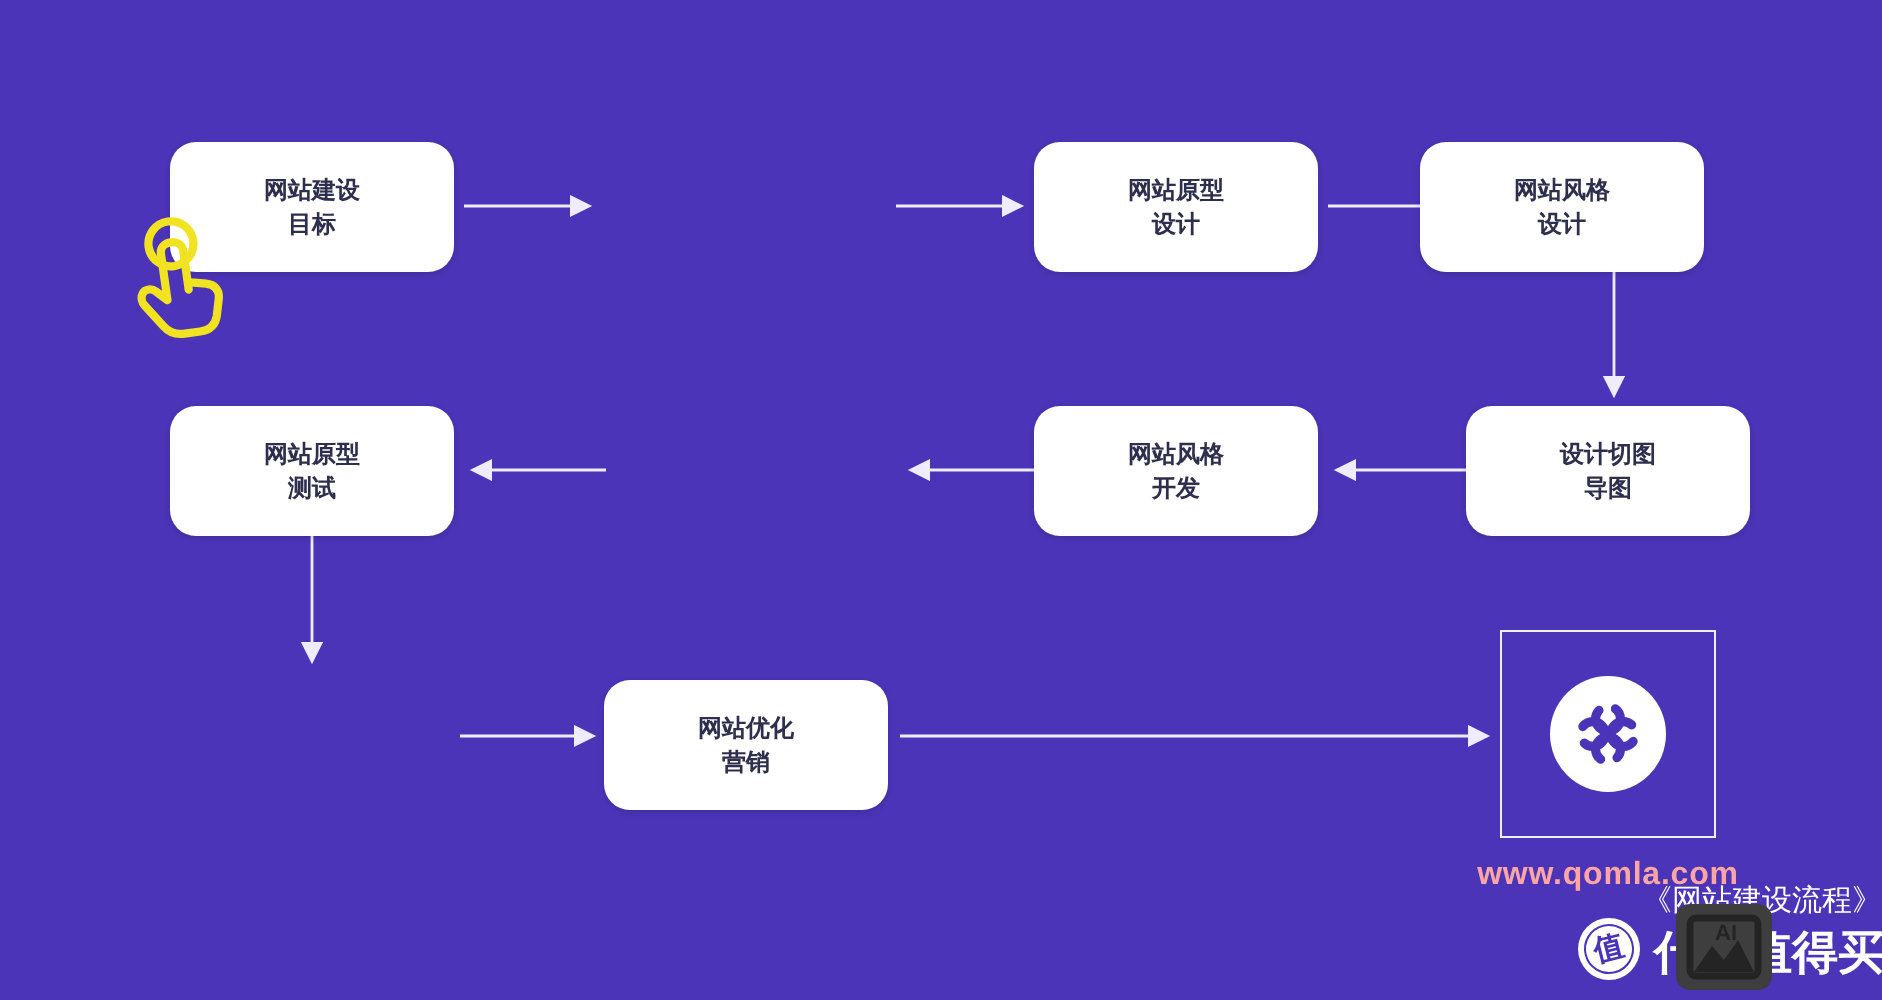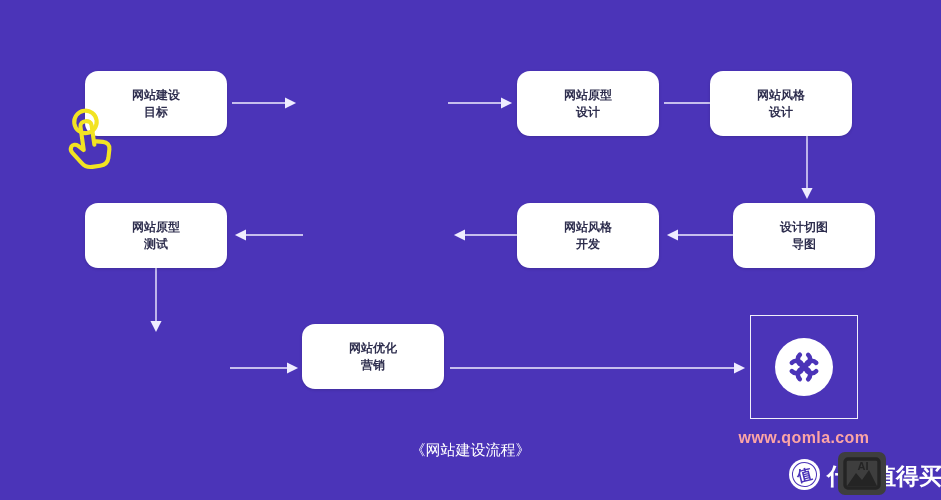--- a/index.html
+++ b/index.html
@@ -19,21 +19,21 @@
   
   .logo-frame{
     position:absolute;left:750px;top:315px;width:108px;height:104px;
     border:1.5px solid rgba(255,255,255,.92);
     display:flex;align-items:center;justify-content:center;box-sizing:border-box;
   }
   .logo-circle{width:58px;height:58px;background:#fff;border-radius:50%;
     display:flex;align-items:center;justify-content:center;}
   .logo-url{position:absolute;left:724px;width:160px;top:429px;text-align:center;
     color:#fca5a5;font-size:16px;letter-spacing:.4px;font-weight:bold;}
-  .caption{position:absolute;left:0;right:0;top:441px;text-align:center;color:#fff;font-size:15px;}
+  .caption{position:absolute;left:0;right:0;top:441px;text-align:right;color:#fff;font-size:15px;}
   
   .tap-cursor{position:absolute;left:58px;top:108px;transform:rotate(-8deg);}
   
   .wm-circle{position:absolute;left:789px;top:459px;width:31px;height:31px;border-radius:50%;
     background:#fff;display:flex;align-items:center;justify-content:center;}
   .wm-ring{width:25px;height:25px;border-radius:50%;border:1.6px solid #4B34B8;
     display:flex;align-items:center;justify-content:center;transform:rotate(-14deg);box-sizing:border-box;}
   .wm-ring span{color:#4B34B8;font-weight:bold;font-size:15px;line-height:1;}
   .wm-text{position:absolute;left:827px;top:461px;color:#fff;font-size:23px;font-weight:bold;white-space:nowrap;}
   .ai-badge{position:absolute;left:838px;top:452px;width:48px;height:43px;background:#3E3E3E;
@@ -71,21 +71,21 @@
   <div class="box" style="left:710px;top:71px">网站风格
 设计</div>
 
   <div class="box" style="left:85px;top:203px">网站原型
 测试</div>
   <div class="box" style="left:517px;top:203px">网站风格
 开发</div>
   <div class="box" style="left:733px;top:203px">设计切图
 导图</div>
 
-  <div class="box" style="left:302px;top:324px">网站优化
+  <div class="box" style="left:302px;top:340px">网站优化
 营销</div>
 
   <div class="logo-frame">
     <div class="logo-circle">
       <svg width="40" height="40" viewBox="-20 -20 40 40">
         <g fill="none" stroke="#4B34B8" stroke-width="4.6" stroke-linecap="round">
           <g transform="rotate(0)">
               <circle cx="0" cy="-7.6" r="6.2" stroke-dasharray="30 9" stroke-dashoffset="6"></circle>
             </g>
           <g transform="rotate(90)">

